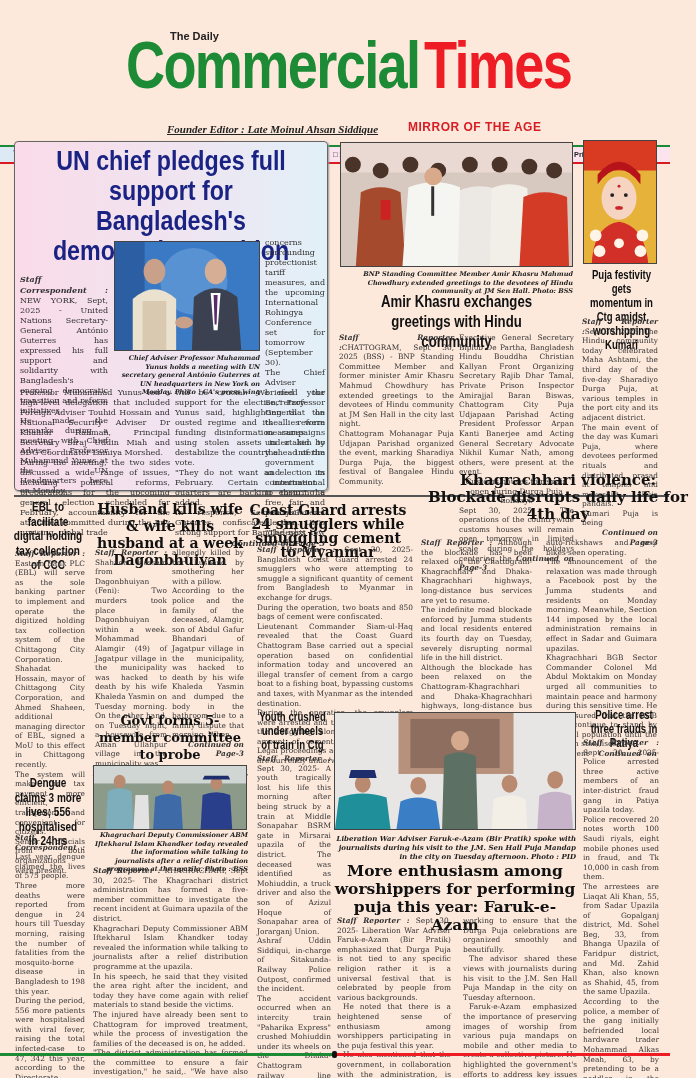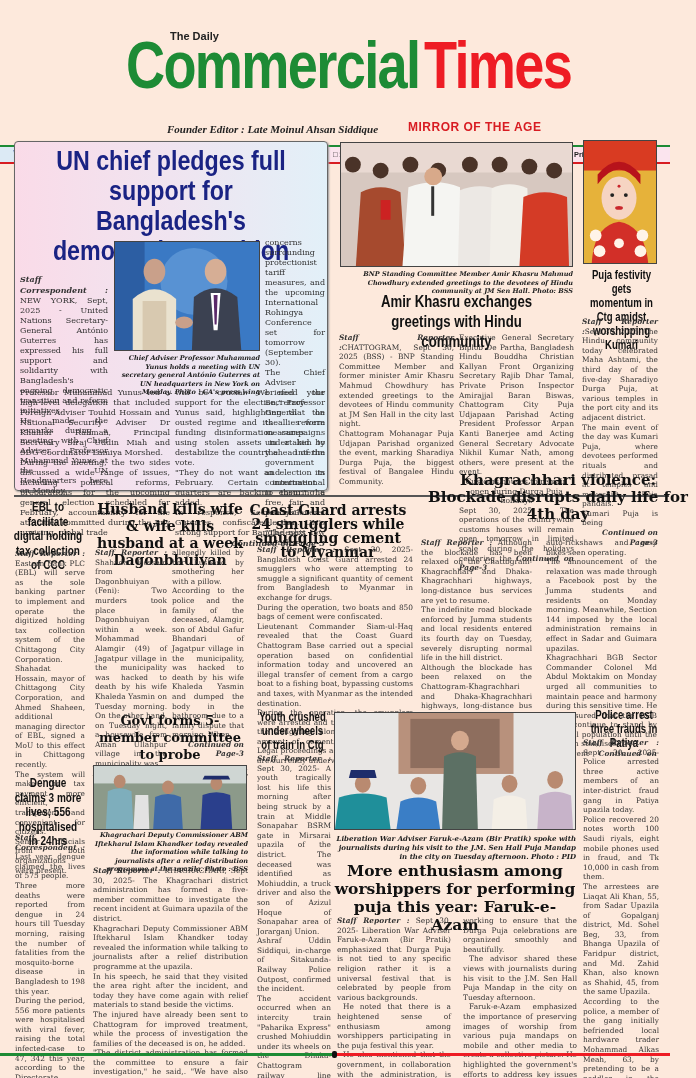--- a/index.html
+++ b/index.html
@@ -4,21 +4,21 @@
 <style>
   * { box-sizing: border-box; margin: 0; padding: 0; }
   html, body { width: 696px; height: 1078px; background: #fde9dc; overflow: hidden; }
   body { position: relative; font-family: "DejaVu Serif", serif; color: #222; }
 
   
   .masthead { position: absolute; left: 12px; top: 0; width: 696px; height: 148px; }
   .the-daily { position: absolute; left: 158px; top: 30px; font: bold 11px "Liberation Sans", sans-serif; color: #222; }
   .title-commercial { position: absolute; left: 114px; top: 32px; font: bold 66px "Liberation Sans", sans-serif; color: #1d8b35; letter-spacing: -2px; transform: scaleX(0.82); transform-origin: left top; line-height: 1; }
   .title-times { position: absolute; left: 412px; top: 32px; font: bold 66px "Liberation Sans", sans-serif; color: #ee1c24; letter-spacing: -2px; transform: scaleX(0.82); transform-origin: left top; line-height: 1; }
-  .founder { position: absolute; left: 155px; top: 123px; font: italic bold 11px "Liberation Serif", serif; color: #222; }
+  .founder { position: absolute; left: 155px; top: 123px; font: italic bold 11px "Liberation Serif", serif; color: #222; text-decoration: underline; }
   .motto { position: absolute; left: 396px; top: 120px; font: bold 12px "Liberation Sans", sans-serif; color: #d81c22; letter-spacing: 0.5px; }
 
   .infobar { position: absolute; left: 0; top: 145px; width: 670px; height: 19px; background: #fbe4ee; border-top: 2px solid #1d8b35; border-bottom: 2px solid #d81c22; display: flex; align-items: center; font: bold 8px "Liberation Sans", sans-serif; }
   .infobar .day { color: #1c2c8c; font: bold 10px "Liberation Sans", sans-serif; padding: 0 8px 0 16px; border-right: 1px solid #999; height: 100%; display: flex; align-items: center; background: #dceaf5; transform: scaleX(0.85); transform-origin: left center; }
   .infobar .item { color: #222; margin-left: 6px; white-space: nowrap; transform: scaleX(0.92); transform-origin: left center; }
   .infobar .item::before { content: "\25A1"; margin-right: 2px; font-weight: normal; }
 
   
   .lead-box { position: absolute; left: 14px; top: 140px; width: 314px; height: 350px; border: 1px solid #666; border-radius: 4px; background: linear-gradient(90deg, #fadbe8 0%, #f0e4f0 50%, #e2f0f8 100%); box-shadow: 1px 1px 2px #999; }
   .lead-box { top: 141px; }

